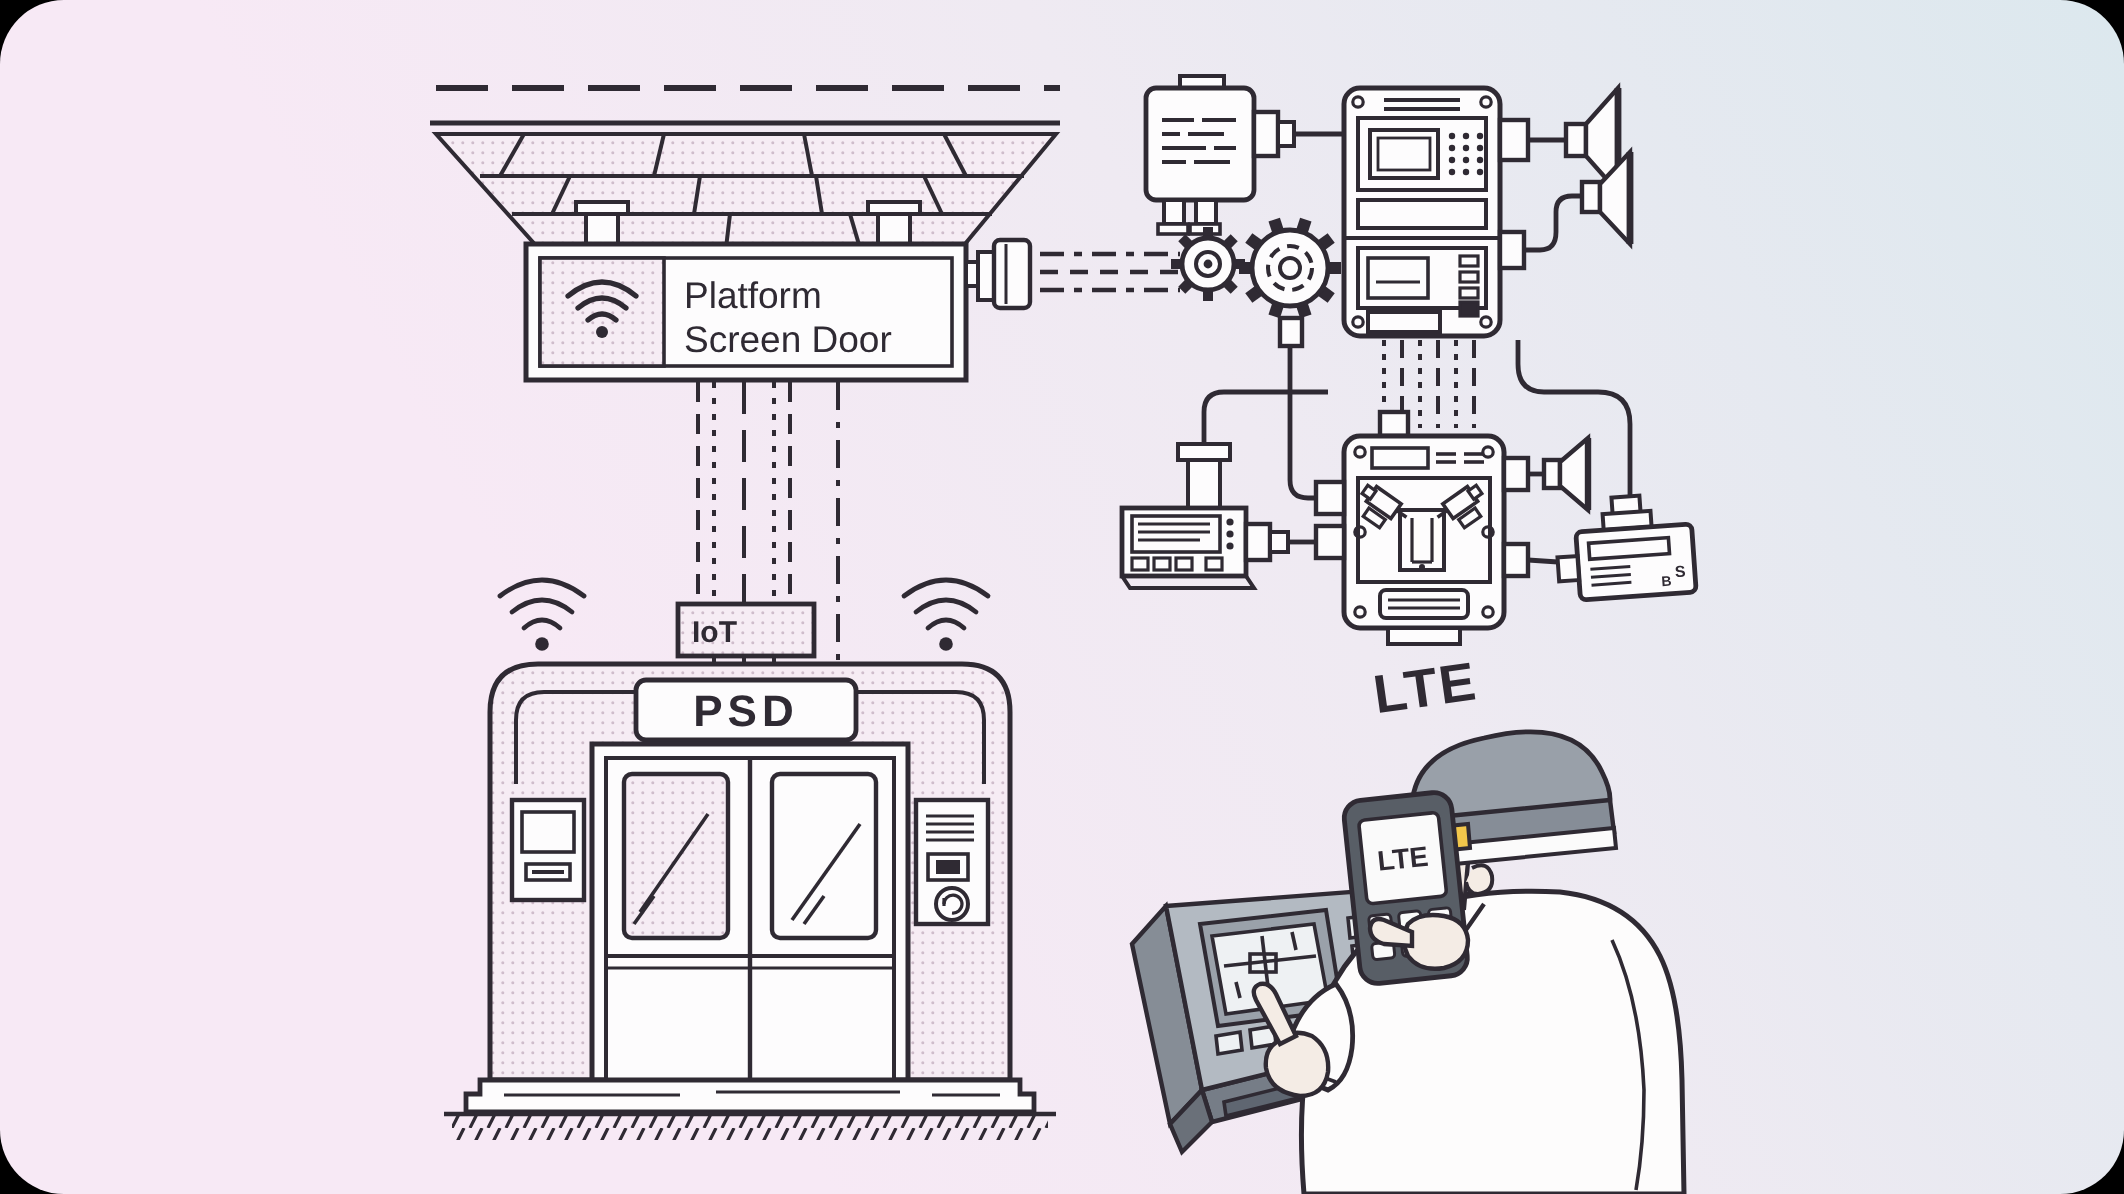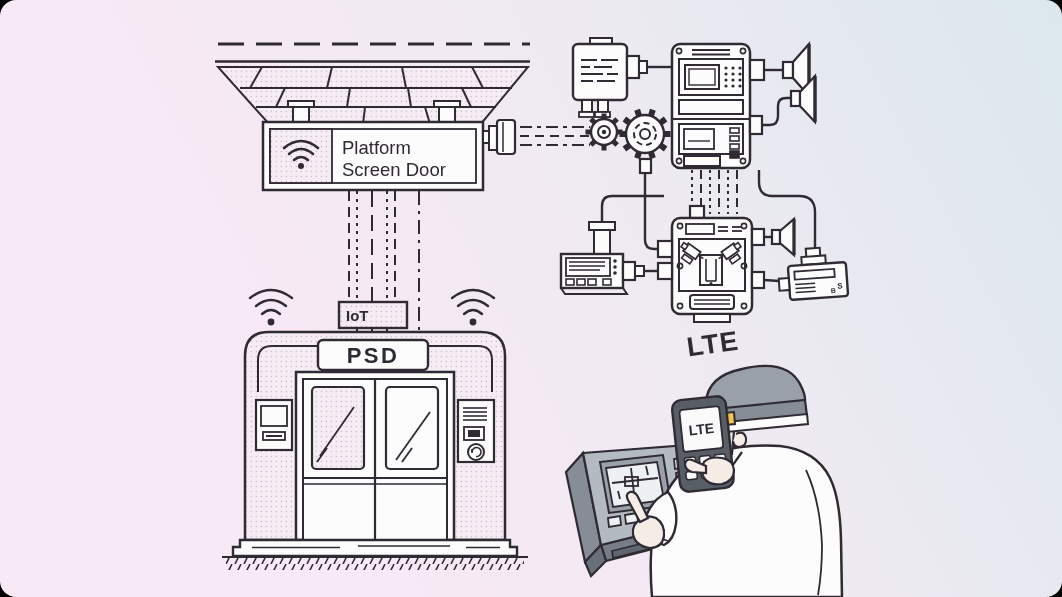--- a/index.html
+++ b/index.html
@@ -1,17 +1,17 @@
 <!DOCTYPE html>
 <html><head>
 <meta charset="utf-8">
 <style>
   html,body{margin:0;padding:0;background:#000;width:1062px;height:597px;overflow:hidden;
     font-family:"Liberation Sans",sans-serif;}
-  .card{position:absolute;inset:0;border-radius:16px;overflow:hidden;
+  .card{position:absolute;inset:0;border-radius:32px;overflow:hidden;
     background:linear-gradient(62deg,#f7e9f5 30%,#efeaf2 60%,#dce8ee 100%);}
   svg{position:absolute;inset:0;display:block;}
   svg text{font-family:"Liberation Sans",sans-serif;fill:#2f2a33;}
 </style>
 </head>
 <body>
 
 <div class="card">
 <svg viewBox="0 0 1062 597" width="1062" height="597">
   <defs>

